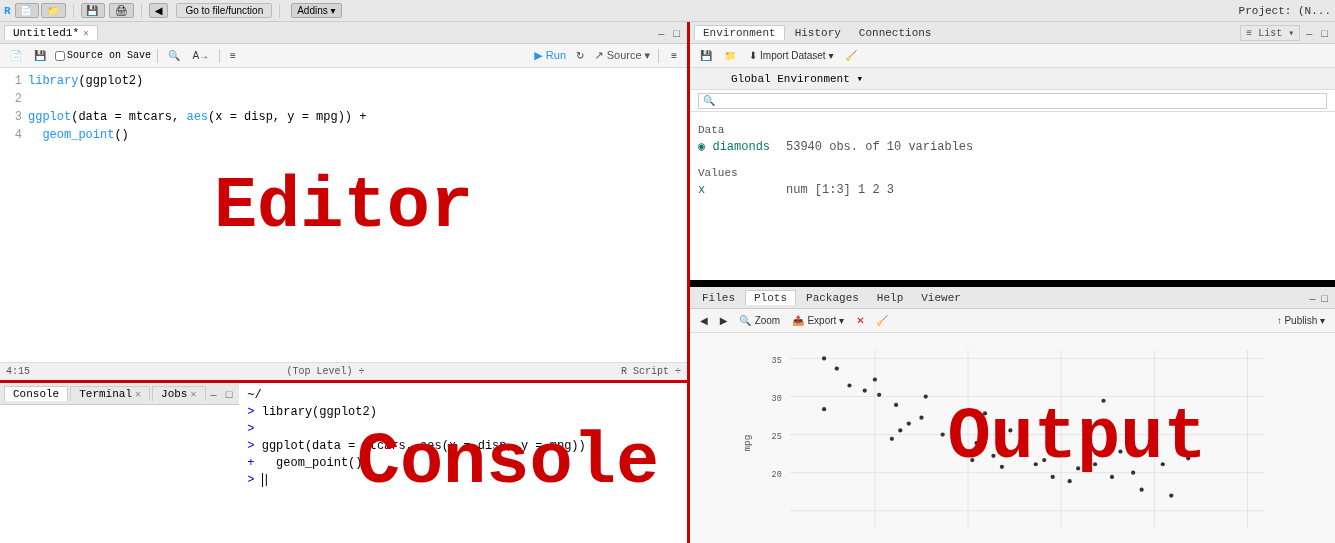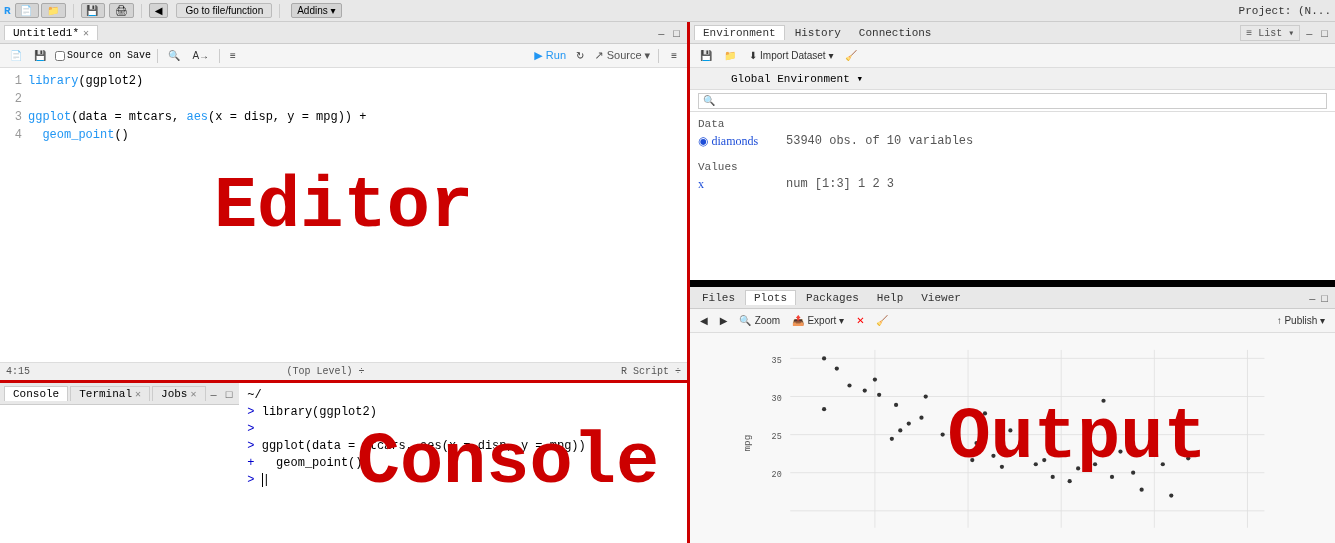--- a/index.html
+++ b/index.html
@@ -338,28 +338,28 @@
     .env-content {
       flex: 1;
       overflow: auto;
       padding: 4px 8px;
       font-size: 12px;
     }
     .env-section-header {
       font-size: 11px;
       color: #555;
       margin-bottom: 2px;
-      margin-top: 2px;
+      margin-top: 8px;
     }
     .env-row {
       display: flex;
       gap: 8px;
       line-height: 18px;
     }
-    .env-name { color: #1d4ed8; width: 80px; flex-shrink: 0; font-family: Liberation Serif, serif; }
+    .env-name { color: #0f766e; width: 80px; flex-shrink: 0; }
     .env-value { color: #555; }
 
     
     .plots-section {
       flex: 1;
       display: flex;
       flex-direction: column;
       background: #fff;
       min-height: 0;
     }

